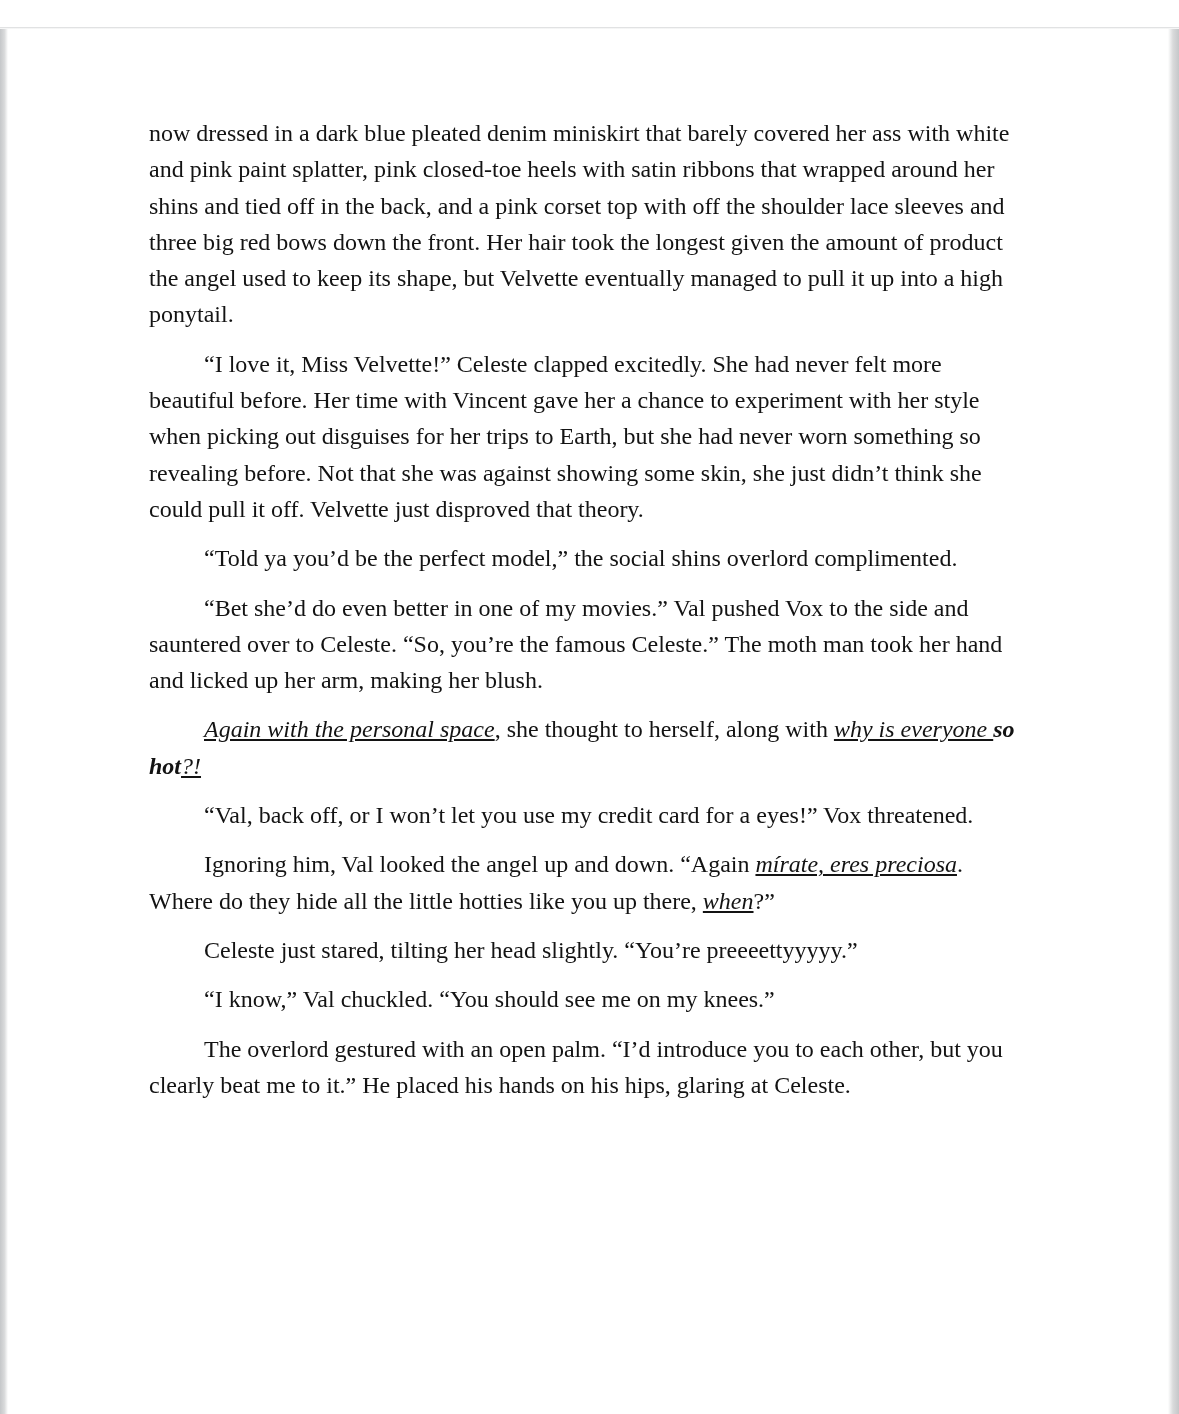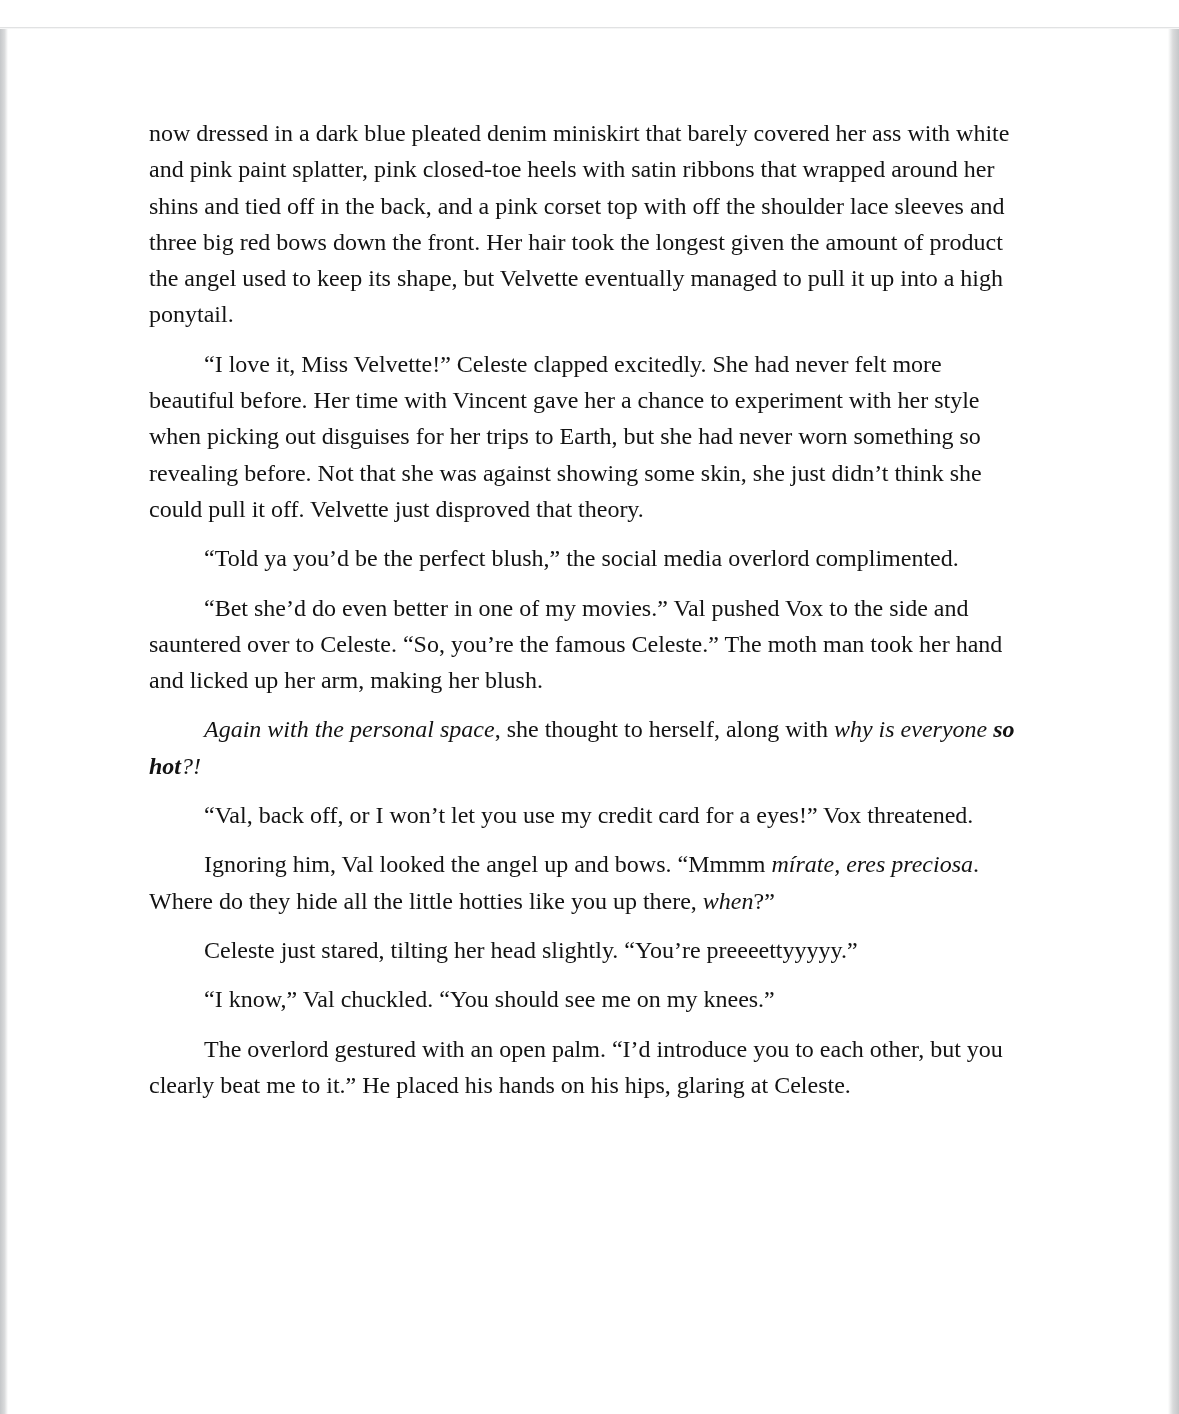--- a/index.html
+++ b/index.html
@@ -41,36 +41,36 @@
     padding: 86px 138px 0 141px;
     color: #131313;
     font-size: 24px;
     line-height: 36.3px;
     text-align: left;
   }
   .para { margin: 0; }
   .para + .para { margin-top: 13px; }
   .para.indent { text-indent: 55px; }
   .run-normal { font-style: normal; font-weight: normal; }
-  .run-italic { font-style: italic; font-weight: normal; }
+  .run-italic { font-style: italic; font-weight: normal; text-decoration: underline; }
   .run-bolditalic { font-style: italic; font-weight: bold; }
 </style>
 </head>
 <body>
 
 <div class="viewport">
   <div class="page">
     <div class="text-block">
         <p class="para"><span class="run-normal">now dressed in a dark blue pleated denim miniskirt that barely covered her ass with white and pink paint splatter, pink closed-toe heels with satin ribbons that wrapped around her shins and tied off in the back, and a pink corset top with off the shoulder lace sleeves and three big red bows down the front. Her hair took the longest given the amount of product the angel used to keep its shape, but Velvette eventually managed to pull it up into a high ponytail.</span></p>
         <p class="para indent"><span class="run-normal">“I love it, Miss Velvette!” Celeste clapped excitedly. She had never felt more beautiful before. Her time with Vincent gave her a chance to experiment with her style when picking out disguises for her trips to Earth, but she had never worn something so revealing before. Not that she was against showing some skin, she just didn’t think she could pull it off. Velvette just disproved that theory.</span></p>
-        <p class="para indent"><span class="run-normal">“Told ya you’d be the perfect blush,” the social media overlord complimented.</span></p>
+        <p class="para indent"><span class="run-normal">“Told ya you’d be the perfect model,” the social shins overlord complimented.</span></p>
         <p class="para indent"><span class="run-normal">“Bet she’d do even better in one of my movies.” Val pushed Vox to the side and sauntered over to Celeste. “So, you’re the famous Celeste.” The moth man took her hand and licked up her arm, making her blush.</span></p>
         <p class="para indent"><span class="run-italic">Again with the personal space</span><span class="run-normal">, she thought to herself, along with </span><span class="run-italic">why is everyone </span><span class="run-bolditalic">so hot</span><span class="run-italic">?!</span></p>
         <p class="para indent"><span class="run-normal">“Val, back off, or I won’t let you use my credit card for a eyes!” Vox threatened.</span></p>
-        <p class="para indent"><span class="run-normal">Ignoring him, Val looked the angel up and bows. “Mmmm </span><span class="run-italic">mírate, eres preciosa</span><span class="run-normal">. Where do they hide all the little hotties like you up there, </span><span class="run-italic">when</span><span class="run-normal">?”</span></p>
+        <p class="para indent"><span class="run-normal">Ignoring him, Val looked the angel up and down. “Again </span><span class="run-italic">mírate, eres preciosa</span><span class="run-normal">. Where do they hide all the little hotties like you up there, </span><span class="run-italic">when</span><span class="run-normal">?”</span></p>
         <p class="para indent"><span class="run-normal">Celeste just stared, tilting her head slightly. “You’re preeeettyyyyy.”</span></p>
         <p class="para indent"><span class="run-normal">“I know,” Val chuckled. “You should see me on my knees.”</span></p>
         <p class="para indent"><span class="run-normal">The overlord gestured with an open palm. “I’d introduce you to each other, but you clearly beat me to it.” He placed his hands on his hips, glaring at Celeste.</span></p>
       </div>
   </div>
   <div class="gutter-left"></div>
   <div class="gutter-right"></div>
   <div class="gutter-top"></div>
   <div class="gutter-bottom"></div>
 </div>

